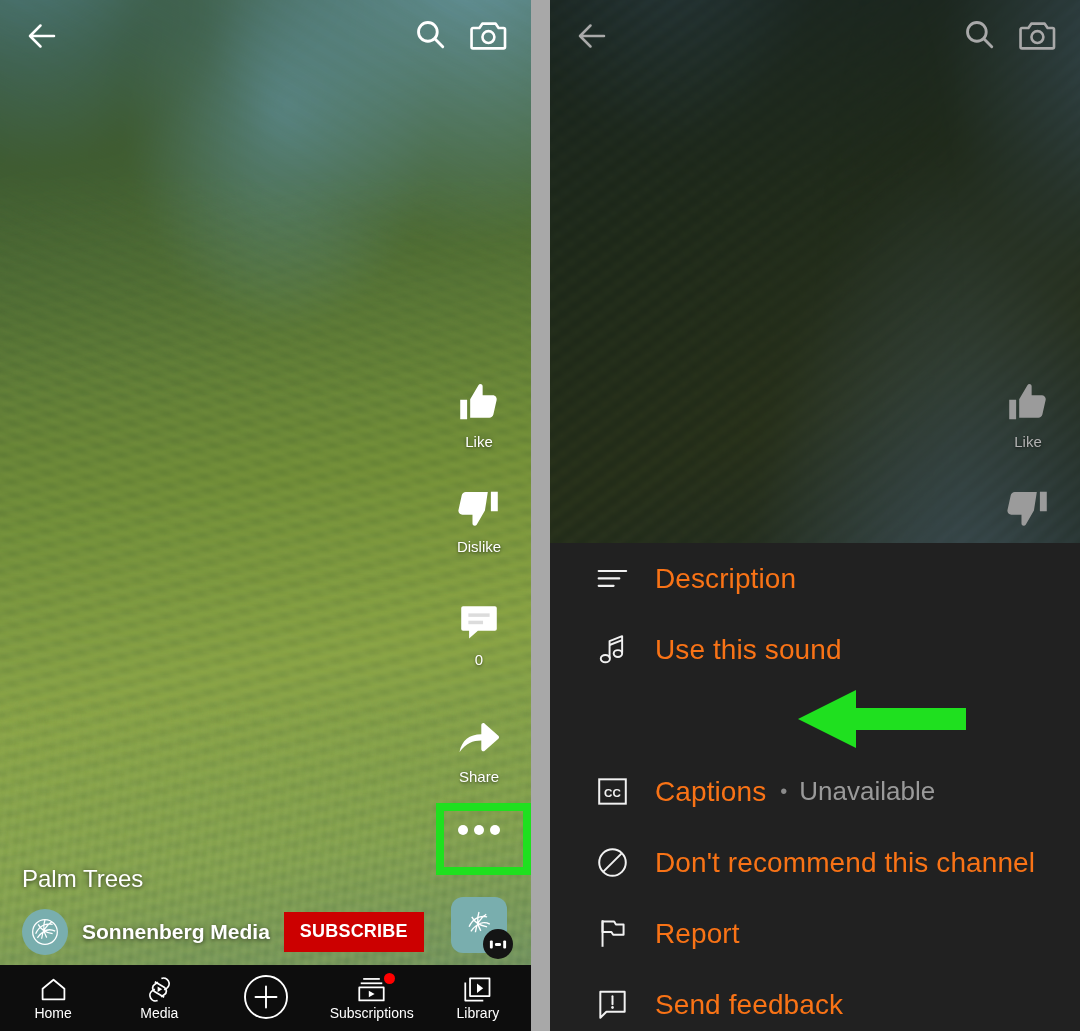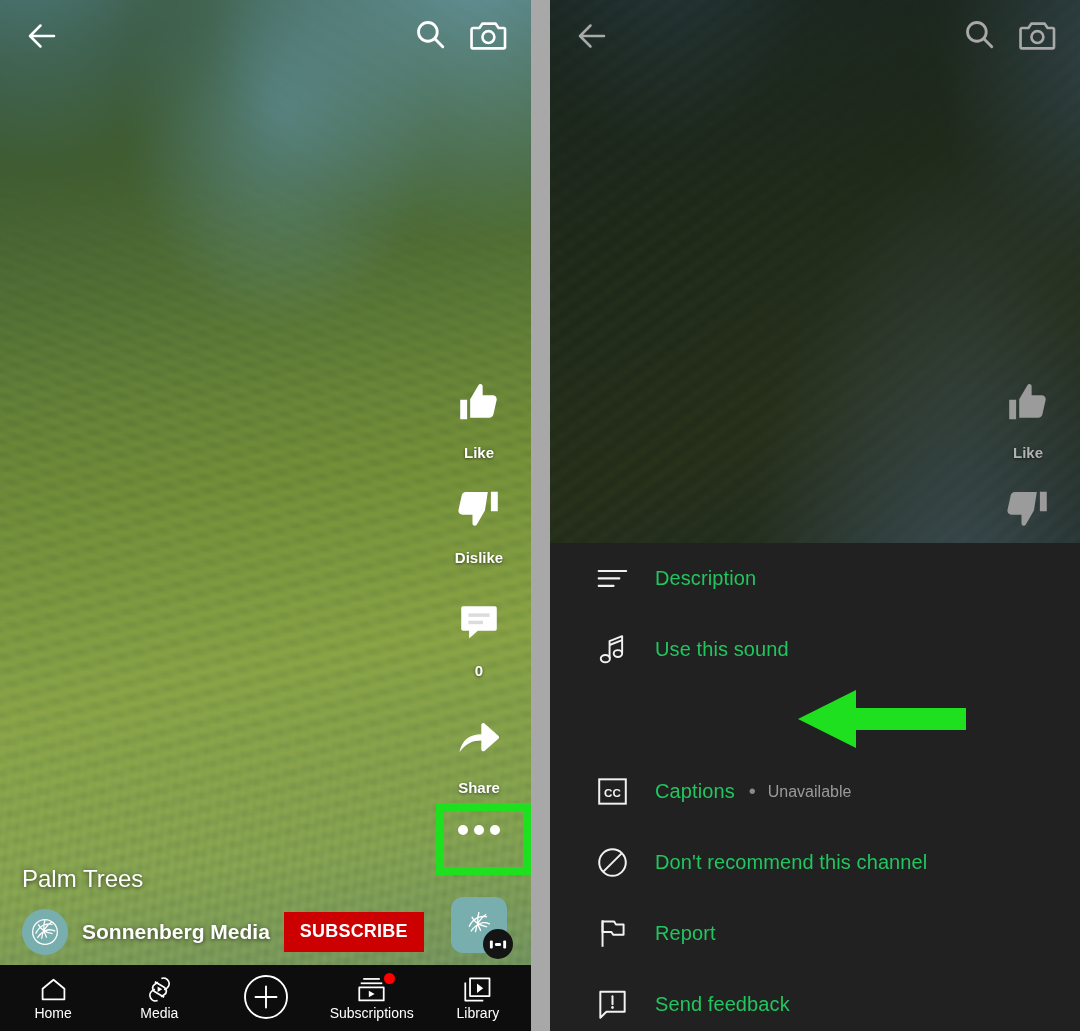--- a/index.html
+++ b/index.html
@@ -100,22 +100,22 @@
   .ic{ position:absolute; }
   .back-icon{ left:24px; top:18px; width:36px; height:36px; }
   .search-icon{ right:84px; top:17px; width:34px; height:34px; }
   .camera-icon{ right:23px; top:19px; width:38px; height:32px; }
   svg{ display:block; }
 
   
   .rail{ position:absolute; right:0; width:104px; }
   .rail-item{ position:absolute; left:0; width:104px; text-align:center; }
   .rail-label{
-    color:#fff; font-size:15px; line-height:17px; margin-top:14px;
-    text-shadow:0 1px 3px rgba(0,0,0,.6); font-weight:700;
+    color:#fff; font-size:15px; line-height:17px; margin-top:3px;
+    text-shadow:0 1px 3px rgba(0,0,0,.6); font-weight:400;
   }
   .rail-ic{ display:inline-block; }
 
   
   .vid-title{
     position:absolute; left:22px; bottom:138px; color:#fff; font-size:24px;
     text-shadow:0 1px 4px rgba(0,0,0,.65);
   }
   .chan-row{ position:absolute; left:22px; bottom:76px; display:flex; align-items:center; gap:14px; }
   .avatar{
@@ -152,23 +152,23 @@
   
   .sheet{
     position:absolute; left:0; right:0; bottom:0; top:543px;
     background:#212121;
   }
   .menu-item{
     position:absolute; left:0; right:0; height:71px; display:flex; align-items:center;
     cursor:pointer;
   }
   .menu-ic{ width:105px; display:flex; align-items:center; justify-content:center;padding-left:20px; }
-  .menu-label{ color:#22c55e; font-size:20px; letter-spacing:.1px; }
+  .menu-label{ color:#f97316; font-size:28px; letter-spacing:.1px; }
   .menu-sep{ color:#8b8b8b; font-size:20px; margin:0 12px 0 14px; }
-  .menu-sub{ color:#9a9a9a; font-size:16px; }
+  .menu-sub{ color:#9a9a9a; font-size:26px; }
 
   
   .hl-box{
     position:absolute; left:436px; top:803px; width:95px; height:72px;
     border:8px solid #1fe01f; box-sizing:border-box;
   }
   .arrow-ann{ position:absolute; left:798px; top:688px; width:168px; height:62px; }
 </style>
 </head>
 <body>

